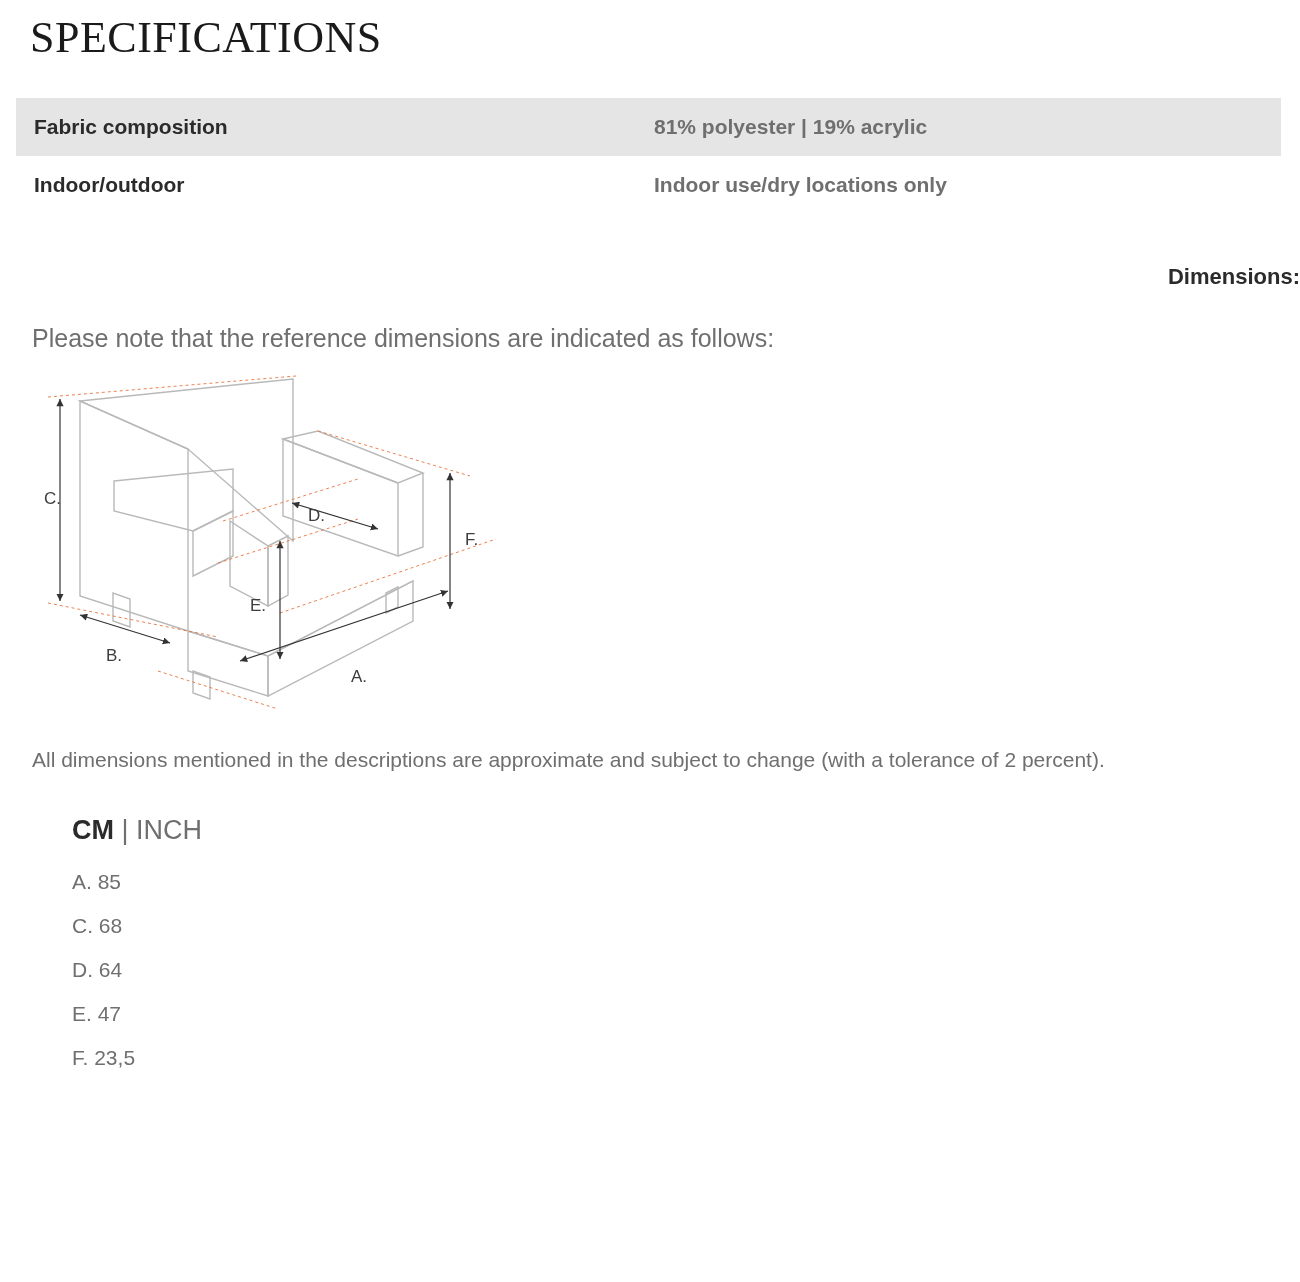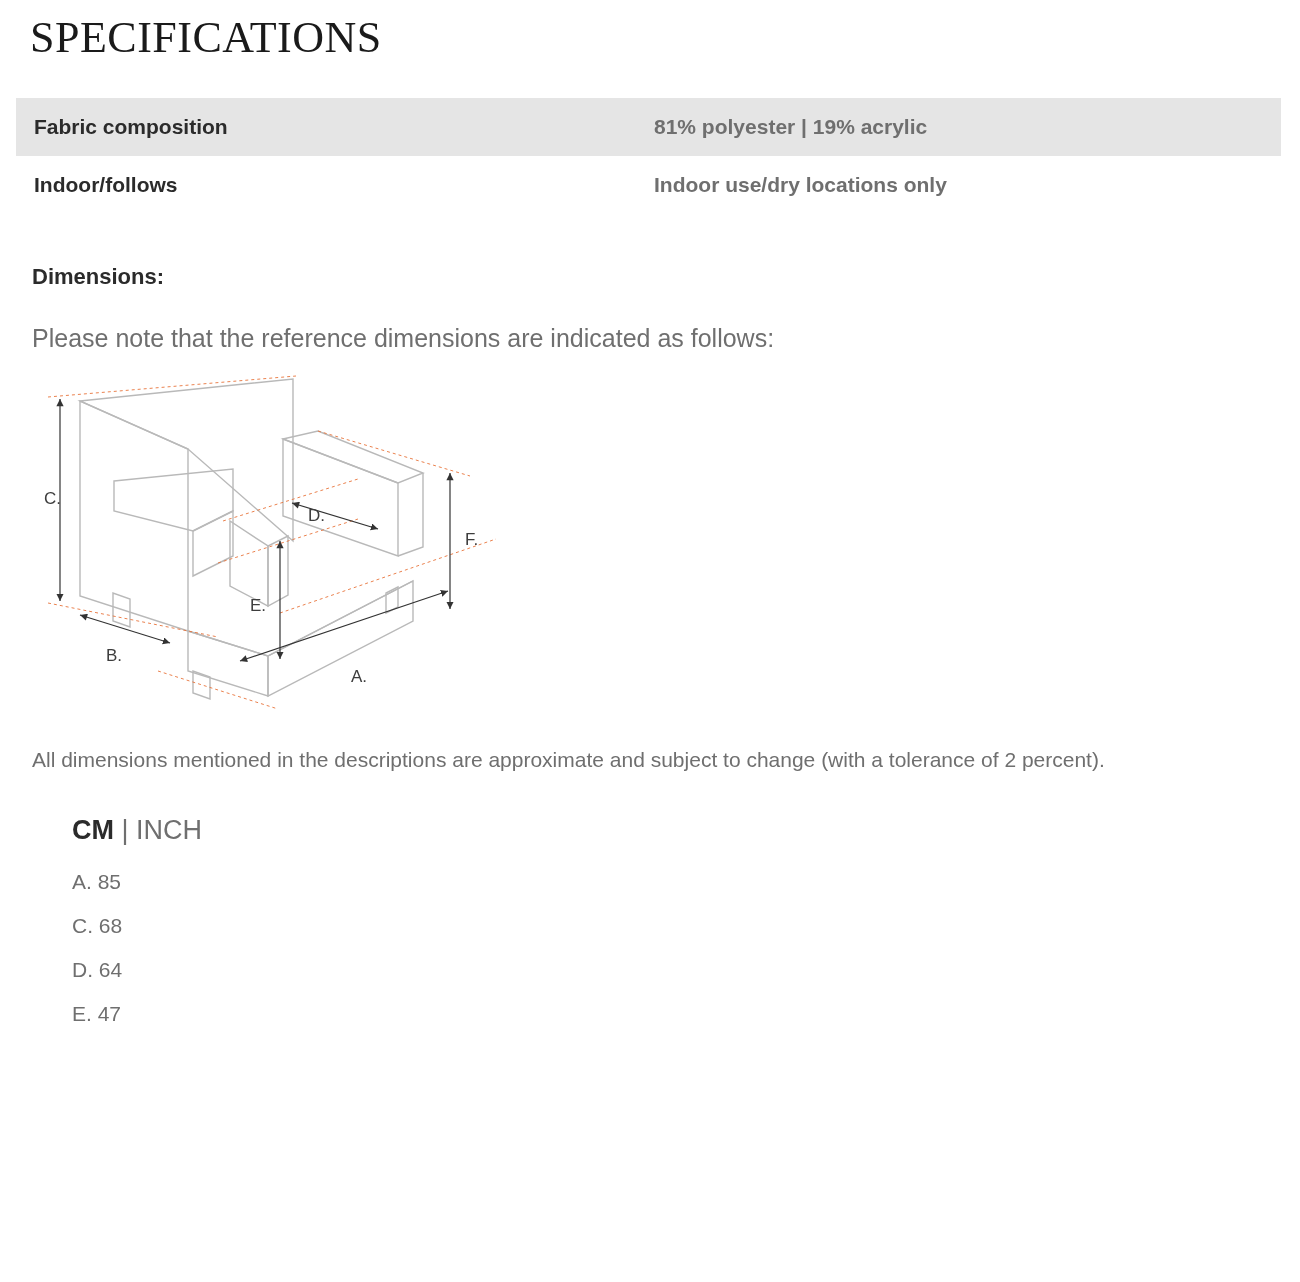--- a/index.html
+++ b/index.html
@@ -52,20 +52,21 @@
   }
   .spec-table td.value {
     color: #6f6f6f;
     font-weight: 700;
   }
   .dims-heading {
     font-size: 22px;
     font-weight: bold;
     color: #2b2b2b;
     margin: 50px 0 0 32px;
+    text-align: right;
   }
   .dims-note {
     font-size: 25px;
     color: #6f6f6f;
     margin: 34px 0 0 32px;
   }
   .diagram-wrap {
     margin: 18px 0 0 18px;
     width: 520px;
     height: 350px;
@@ -108,21 +109,21 @@
 
   <h1 class="spec-title">SPECIFICATIONS</h1>
 
   <table class="spec-table">
     <tbody>
       <tr class="alt">
         <td class="label">Fabric composition</td>
         <td class="value">81% polyester | 19% acrylic</td>
       </tr>
       <tr>
-        <td class="label">Indoor/follows</td>
+        <td class="label">Indoor/outdoor</td>
         <td class="value">Indoor use/dry locations only</td>
       </tr>
     </tbody>
   </table>
 
   <div class="dims-heading">Dimensions:</div>
 
   <div class="dims-note">Please note that the reference dimensions are indicated as follows:</div>
 
   <div class="diagram-wrap">
@@ -203,15 +204,19 @@
       <span>68</span>
     </div>
     <div class="legend-row">
       <span>D.</span>
       <span>64</span>
     </div>
     <div class="legend-row">
       <span>E.</span>
       <span>47</span>
     </div>
+    <div class="legend-row">
+      <span>F.</span>
+      <span>23,5</span>
+    </div>
   </div>
 
 </div>
 
 </body></html>

